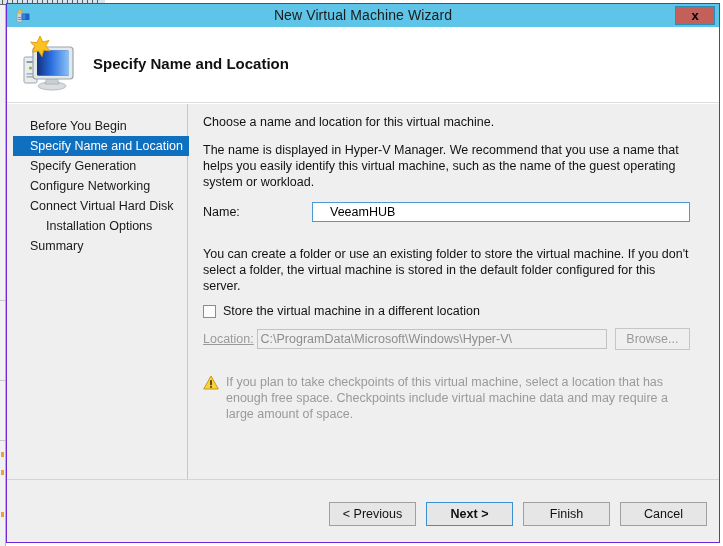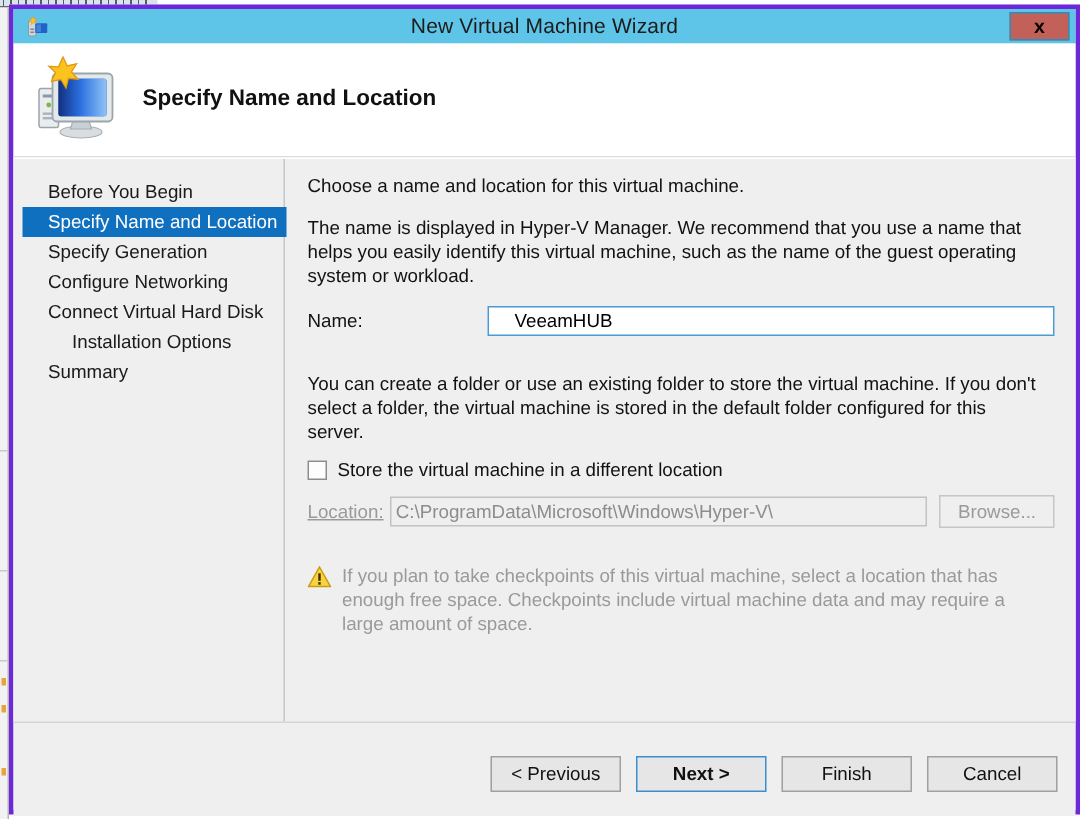--- a/index.html
+++ b/index.html
@@ -71,21 +71,21 @@
   }
 
   
   #wizard-window {
     position: absolute;
     left: 6px;
     top: 3px;
     width: 714px;
     height: 540px;
     background: #f0f0f0;
-    border: 3px solid #6d28d9;
+    border: 1px solid #6d28d9;
     box-sizing: border-box;
   }
 
   
   #title-bar {
     position: relative;
     height: 23px;
     background: #5fc5e8;
     border-bottom: none;
   }
@@ -183,21 +183,21 @@
     color: #ffffff;
     margin-left: 6px;
     padding-left: 17px;
     width: 175px;
   }
 
   #content {
     position: absolute;
     left: 182px;
     top: 0;
-    right: 0;
+    right: 15px;
     height: 375px;
     background: #efefef;
     padding: 10px 14px 0 14px;
     box-sizing: border-box;
   }
   .para {
     font-size: 12.5px;
     line-height: 16px;
     color: #121212;
     margin: 0 0 12px 0;

